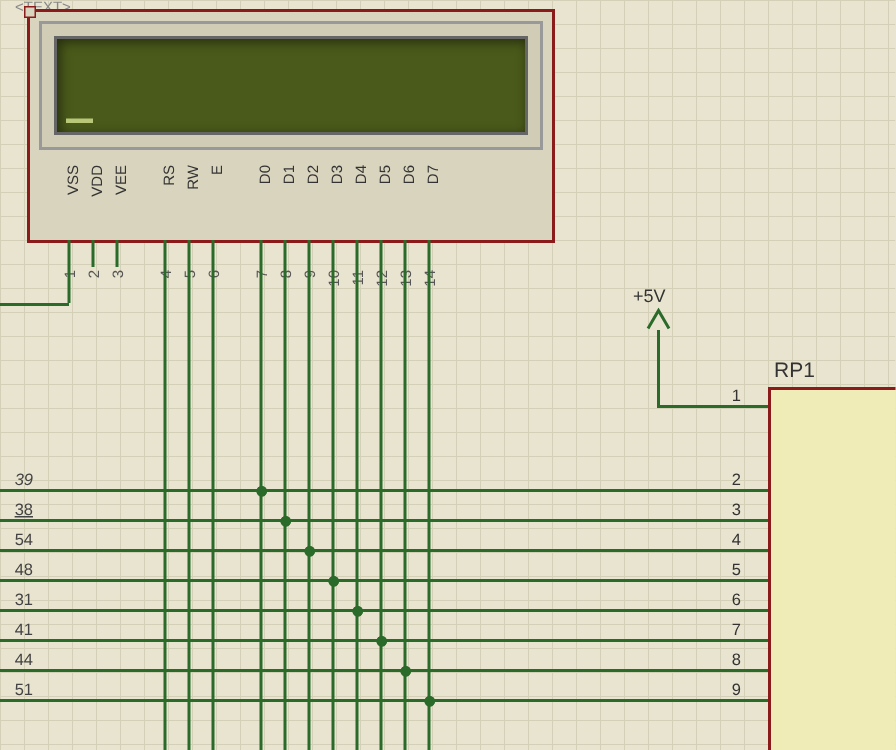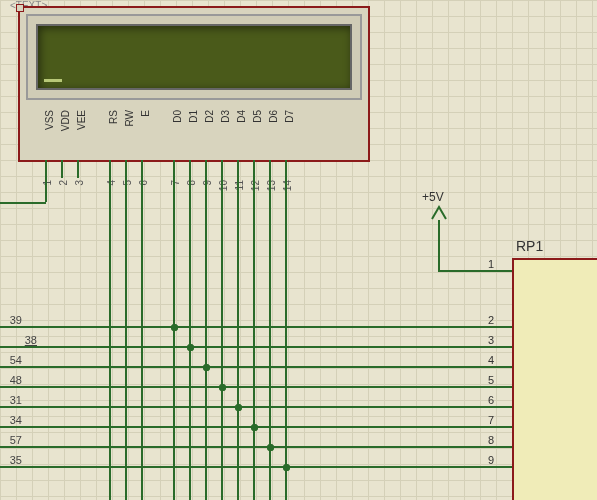--- a/index.html
+++ b/index.html
@@ -243,35 +243,35 @@
     <div class="wire wire-h" style="left: 496px; top: 426px; width: 16px;"></div>
     <div class="rp1-pin" style="left: 480px; top: 414px;">7</div>
     <div class="wire wire-h" style="left: 496px; top: 446px; width: 16px;"></div>
     <div class="rp1-pin" style="left: 480px; top: 434px;">8</div>
     <div class="wire wire-h" style="left: 496px; top: 466px; width: 16px;"></div>
     <div class="rp1-pin" style="left: 480px; top: 454px;">9</div>
   </div>
 
 <div id="left-pins">
     <div class="wire wire-h" style="left: 0px; top: 326px; width: 30px;"></div>
-    <div class="left-pin" style="left: 2px; top: 314px;">39</div>
+    <div class="left-pin" style="left: 2px; top: 314px; font-style: italic;">39</div>
     <div class="wire wire-h" style="left: 0px; top: 346px; width: 30px;"></div>
-    <div class="left-pin" style="left: 17px; top: 334px; text-decoration: underline;">38</div>
+    <div class="left-pin" style="left: 2px; top: 334px; text-decoration: underline;">38</div>
     <div class="wire wire-h" style="left: 0px; top: 366px; width: 30px;"></div>
     <div class="left-pin" style="left: 2px; top: 354px;">54</div>
     <div class="wire wire-h" style="left: 0px; top: 386px; width: 30px;"></div>
     <div class="left-pin" style="left: 2px; top: 374px;">48</div>
     <div class="wire wire-h" style="left: 0px; top: 406px; width: 30px;"></div>
     <div class="left-pin" style="left: 2px; top: 394px;">31</div>
     <div class="wire wire-h" style="left: 0px; top: 426px; width: 30px;"></div>
-    <div class="left-pin" style="left: 2px; top: 414px;">34</div>
+    <div class="left-pin" style="left: 2px; top: 414px;">41</div>
     <div class="wire wire-h" style="left: 0px; top: 446px; width: 30px;"></div>
-    <div class="left-pin" style="left: 2px; top: 434px;">57</div>
+    <div class="left-pin" style="left: 2px; top: 434px;">44</div>
     <div class="wire wire-h" style="left: 0px; top: 466px; width: 30px;"></div>
-    <div class="left-pin" style="left: 2px; top: 454px;">35</div>
+    <div class="left-pin" style="left: 2px; top: 454px;">51</div>
   </div>
 
 <div id="wires">
     <div class="wire wire-v" style="left: 45px; top: 178px; height: 24px;"></div>
     <div class="wire wire-h" style="left: 0px; top: 202px; width: 46px;"></div>
     <div class="wire wire-v" style="left: 109px; top: 178px; height: 322px;"></div>
     <div class="wire wire-v" style="left: 125px; top: 178px; height: 322px;"></div>
     <div class="wire wire-v" style="left: 141px; top: 178px; height: 322px;"></div>
     <div class="wire wire-v" style="left: 173px; top: 178px; height: 322px;"></div>
     <div class="wire wire-h" style="left: 30px; top: 326px; width: 144px;"></div>

